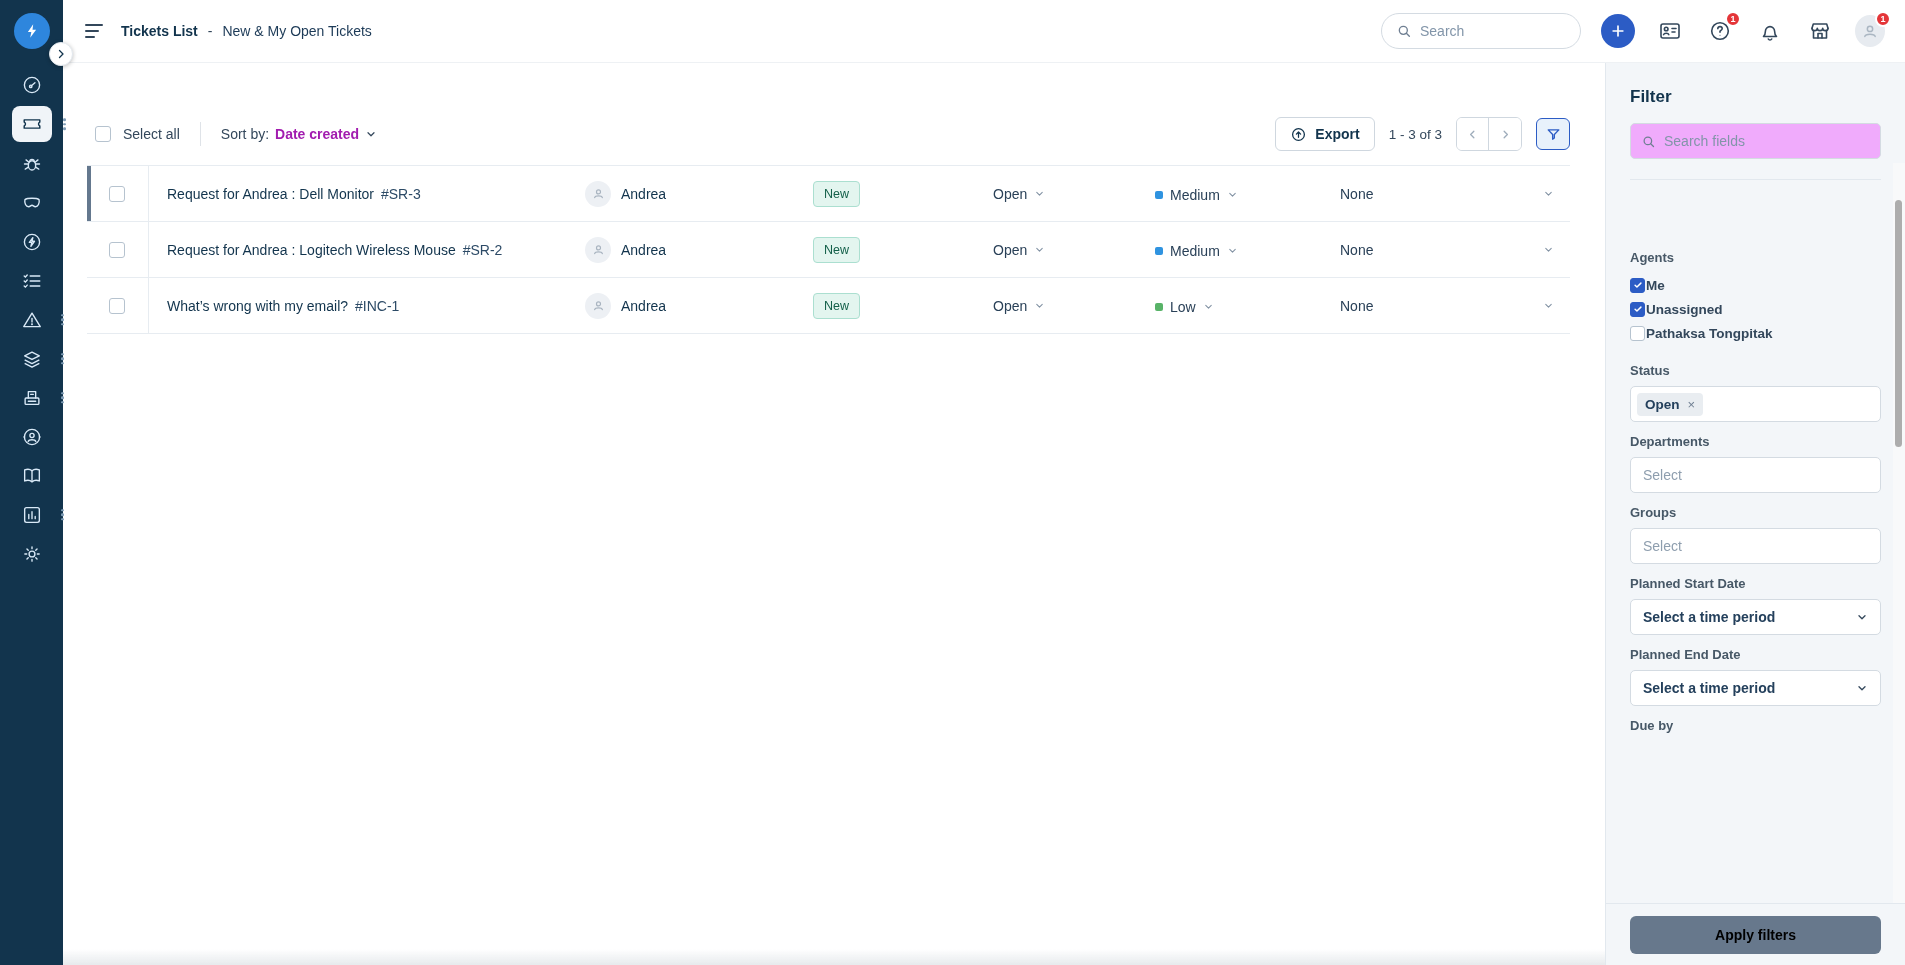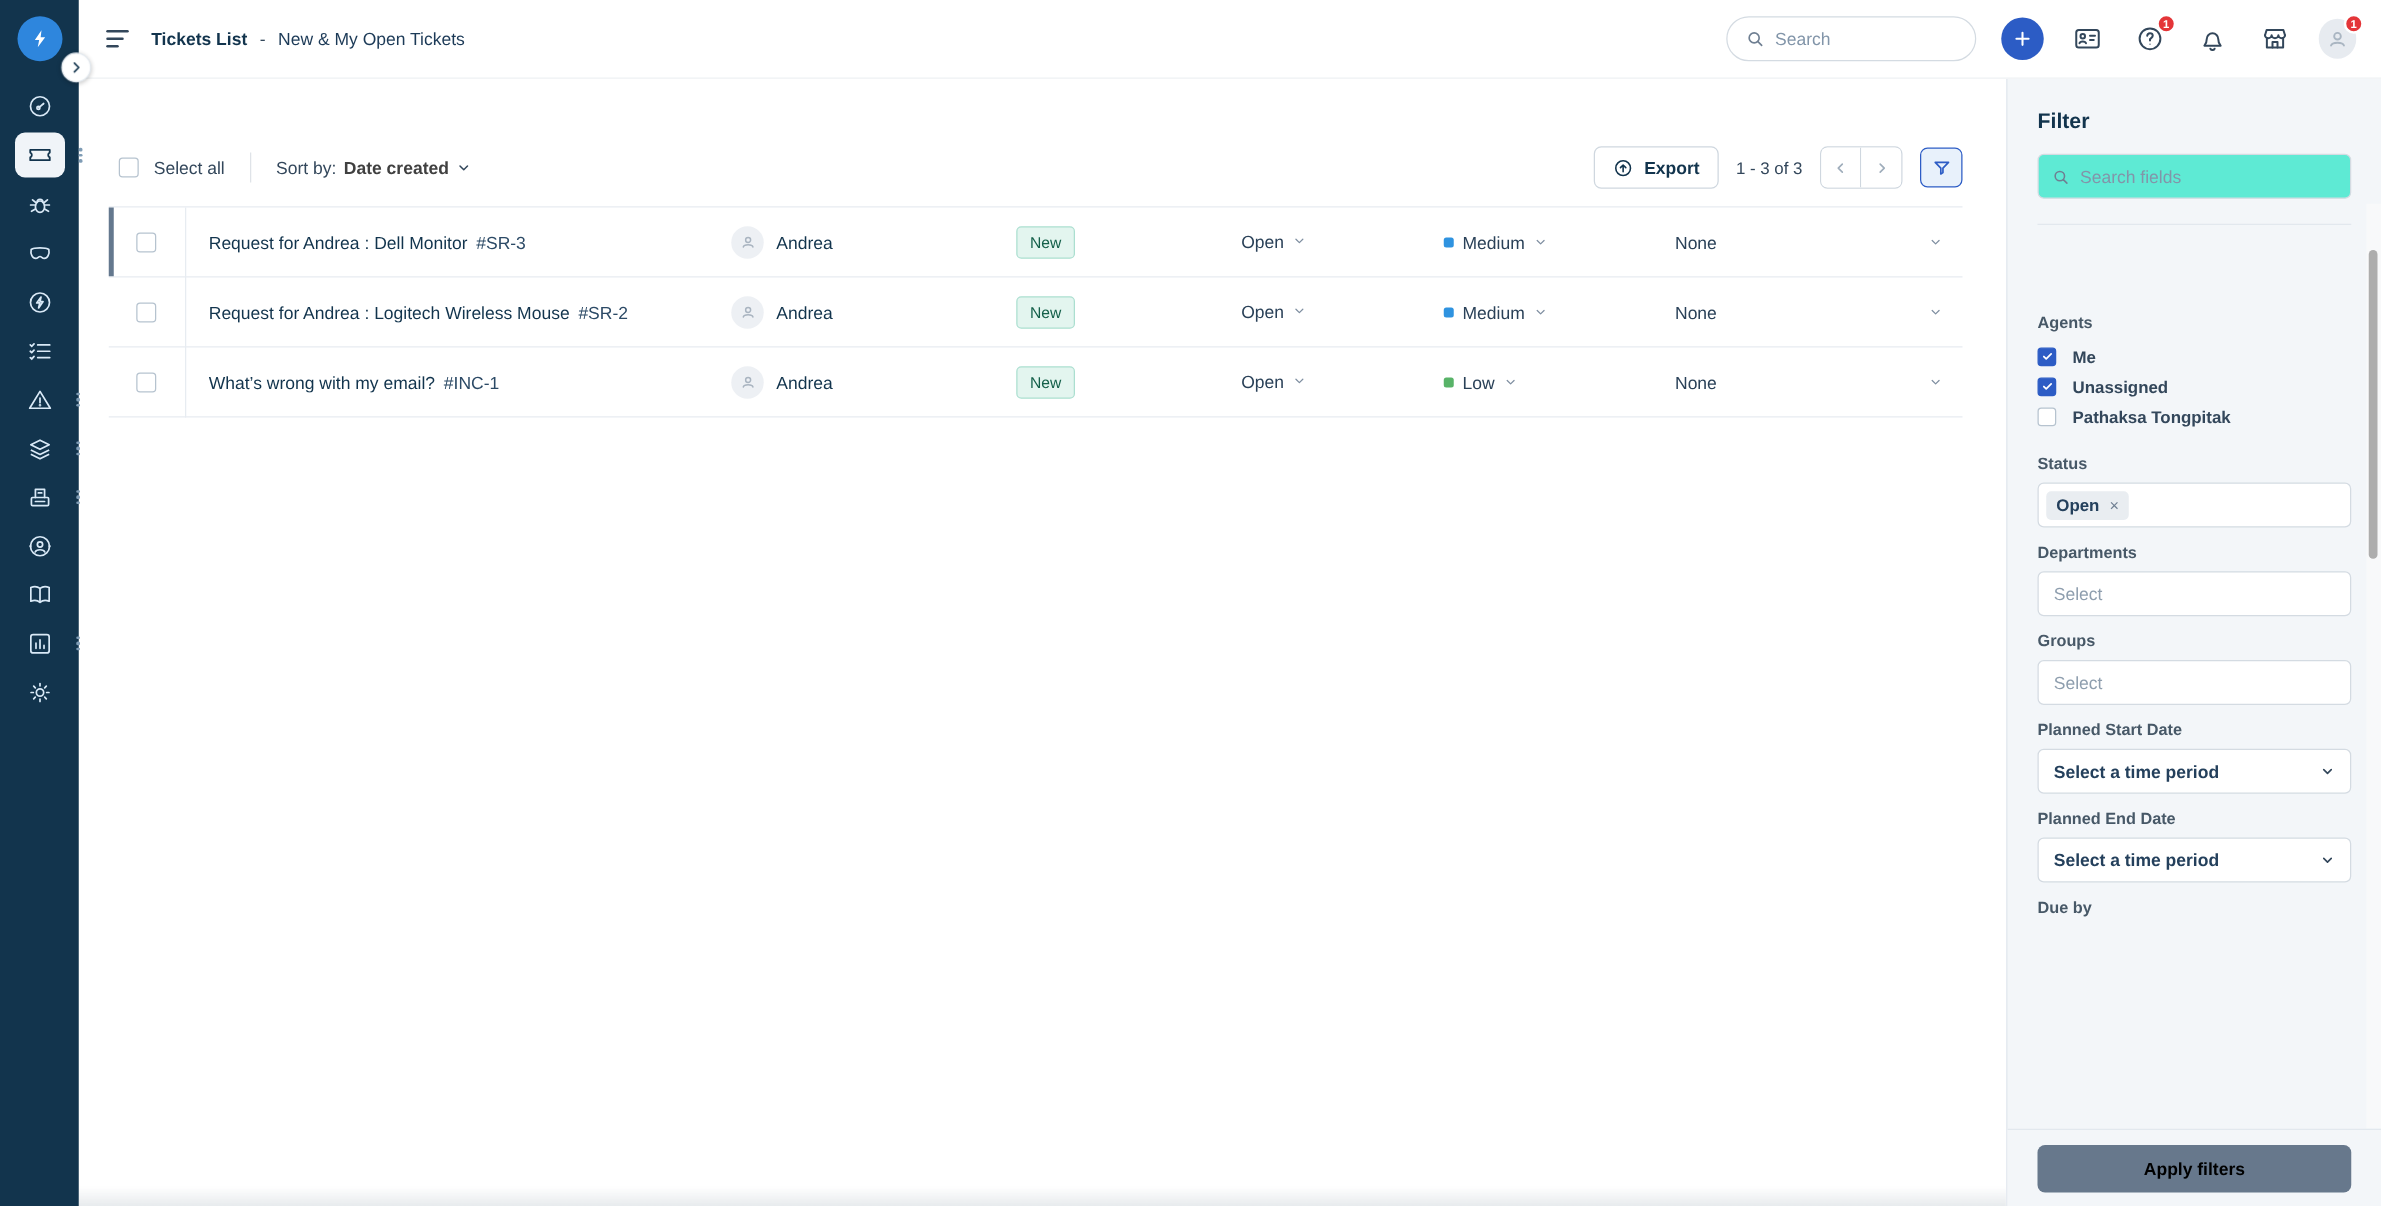--- a/index.html
+++ b/index.html
@@ -54,21 +54,21 @@
   .main { position:absolute; left:63px; top:63px; right:300px; bottom:0; background:#fff; }
   .list-toolbar { margin:54px 35px 14px 32px; height:34px; display:flex; align-items:center; }
   .cb { width:16px; height:16px; border:1px solid #b6c3cf; border-radius:3px; background:#fff;
     display:inline-flex; align-items:center; justify-content:center; cursor:pointer; flex-shrink:0; }
   .cb.checked { background:#2c5cc5; border-color:#2c5cc5; }
   .cb svg { display:none; }
   .cb.checked svg { display:block; }
   .select-all-label { margin-left:12px; font-size:14px; color:#33475b; }
   .tb-div { width:1px; height:24px; background:#dfe3e8; margin:0 20px; }
   .sort-by { font-size:14px; color:#33475b; display:flex; align-items:center; gap:6px; cursor:pointer; }
-  .sort-by b { color:#404040; }
+  .sort-by b { color:#a21caf; }
   .tb-right { margin-left:auto; display:flex; align-items:center; gap:14px; }
   .export-btn { display:flex; align-items:center; gap:8px; height:34px; padding:0 14px;
     border:1px solid #cfd7df; border-radius:6px; background:#fff; font-size:14px; font-weight:700;
     color:#12344d; cursor:pointer; }
   .pag-text { font-size:13.5px; color:#33475b; }
   .pager { display:flex; border:1px solid #cfd7df; border-radius:6px; overflow:hidden; }
   .pager .pg { width:32px; height:32px; display:flex; align-items:center; justify-content:center;
     color:#9fadbb; cursor:pointer; background:#fff; }
   .pager .pg:first-child { border-right:1px solid #cfd7df; }
   .filter-btn { width:34px; height:32px; border:1px solid #2c5cc5; border-radius:6px; background:#e8f1fb;
@@ -95,31 +95,31 @@
   .pdot { width:8px; height:8px; border-radius:2px; display:inline-block; }
   .cell-agent { width:240px; padding:0 16px 0 10px; display:flex; align-items:center;
     justify-content:space-between; font-size:14px; color:#2a4158; cursor:pointer; flex-shrink:0; }
   .cell-agent .chev { color:#7f8fa1; display:flex; }
 
   
   .fpanel { position:fixed; right:0; top:63px; bottom:0; width:300px; background:#f3f6f9;
     border-left:1px solid #e2e8ee; z-index:10;margin-left:16px; }
   .fpanel-head { padding:24px 24px 0 24px; }
   .fpanel-title { font-size:17px; font-weight:700; }
-  .fsearch { margin-top:16px; height:36px; background:#5eead4; border:1px solid #d4dbe2; border-radius:5px;
+  .fsearch { margin-top:16px; height:36px; background:#f0abfc; border:1px solid #d4dbe2; border-radius:5px;
     display:flex; align-items:center; gap:8px; padding:0 10px; color:#6f7f92; }
   .fsearch input { border:none; outline:none; flex:1; font-size:14px; background:transparent;
     font-family:"Liberation Sans",sans-serif; color:#33475b; }
   .fsearch input::placeholder { color:#8295a9; }
   .fdivider { height:1px; background:#e2e8ee; margin-top:20px; }
   .fscroll { position:absolute; top:161px; bottom:62px; left:0; right:0; overflow:hidden; padding:26px 24px 0 24px; }
   .flabel { font-size:13px; font-weight:700; color:#475867; margin-bottom:8px; }
   .fsection { margin-bottom:12px; }
   .agents-block { margin-bottom:18px; }
-  .agent-opt { display:flex; align-items:center; gap:13px; height:24px; font-size:13.5px;
+  .agent-opt { display:flex; align-items:center; gap:1px; height:24px; font-size:13.5px;
     font-weight:600; color:#33475b; cursor:pointer; }
   .agent-opt .cb { width:15px; height:15px; }
   .fselect { height:36px; background:#fff; border:1px solid #d4dbe2; border-radius:5px;
     display:flex; align-items:center; justify-content:space-between; padding:0 12px; font-size:14px;
     font-weight:600; color:#24405c; cursor:pointer; }
   .fselect .chev { color:#33475b; display:flex; }
   .finput { width:100%; height:36px; background:#fff; border:1px solid #d4dbe2; border-radius:5px;
     padding:0 12px; font-size:14px; font-family:"Liberation Sans",sans-serif; color:#33475b; outline:none; }
   .finput::placeholder { color:#8e9eae; }
   .chipbox { min-height:36px; background:#fff; border:1px solid #d4dbe2; border-radius:5px;

